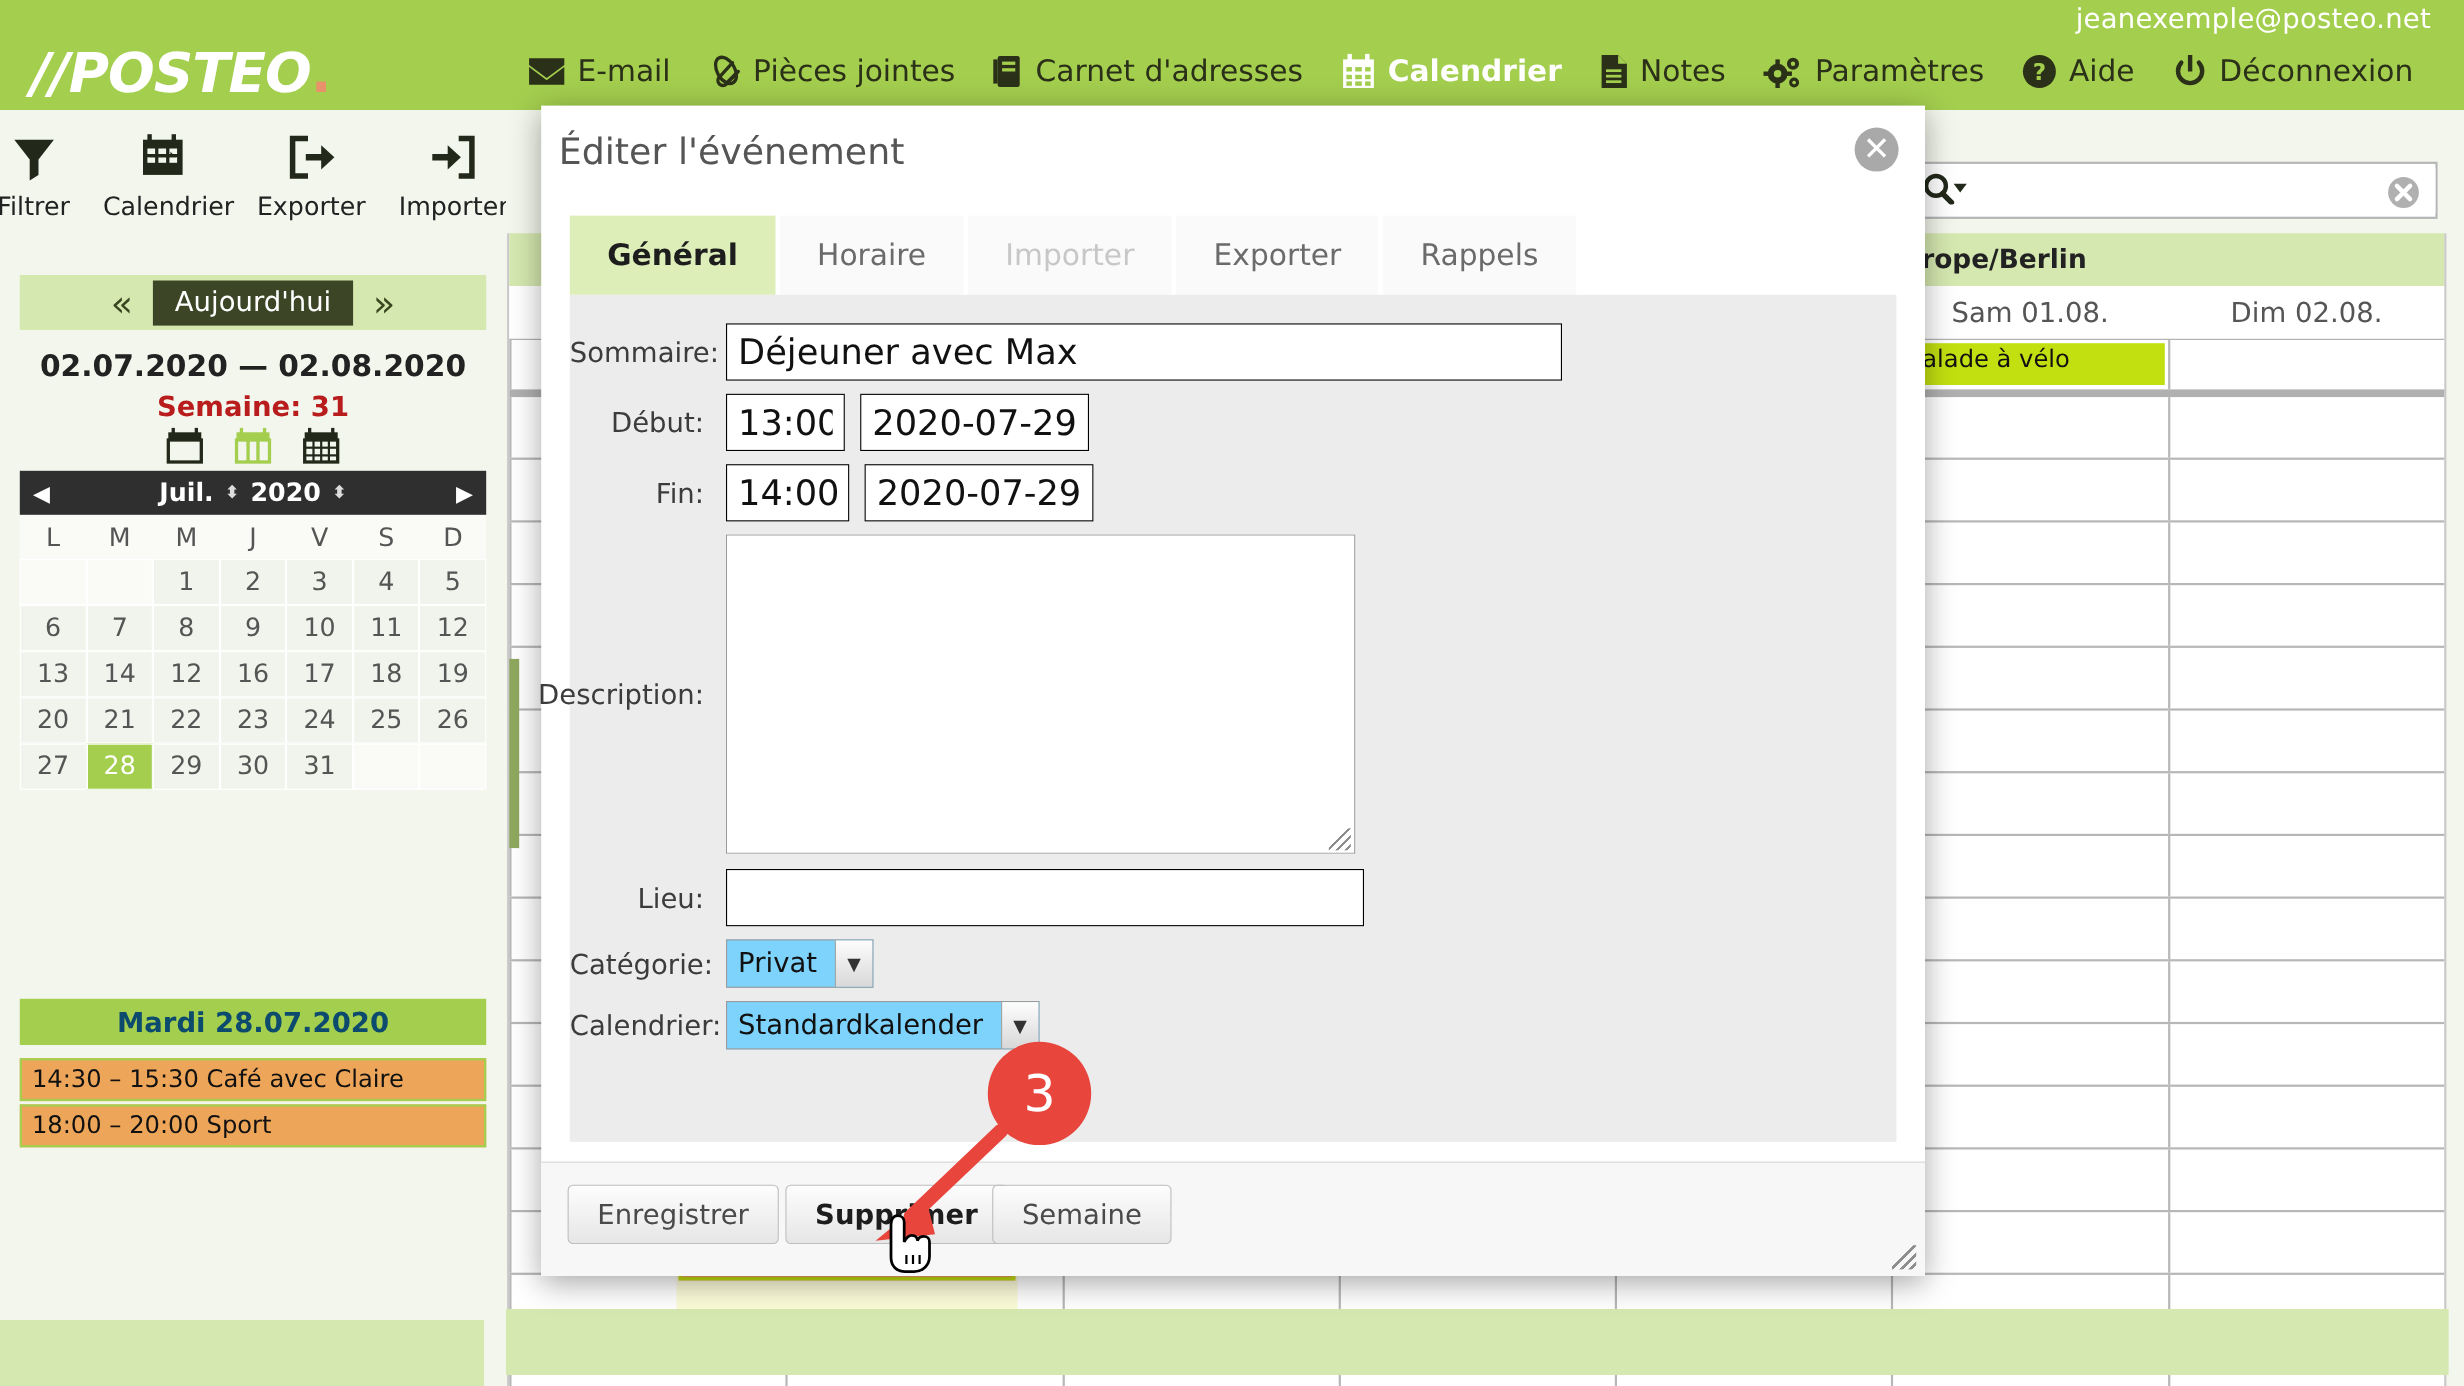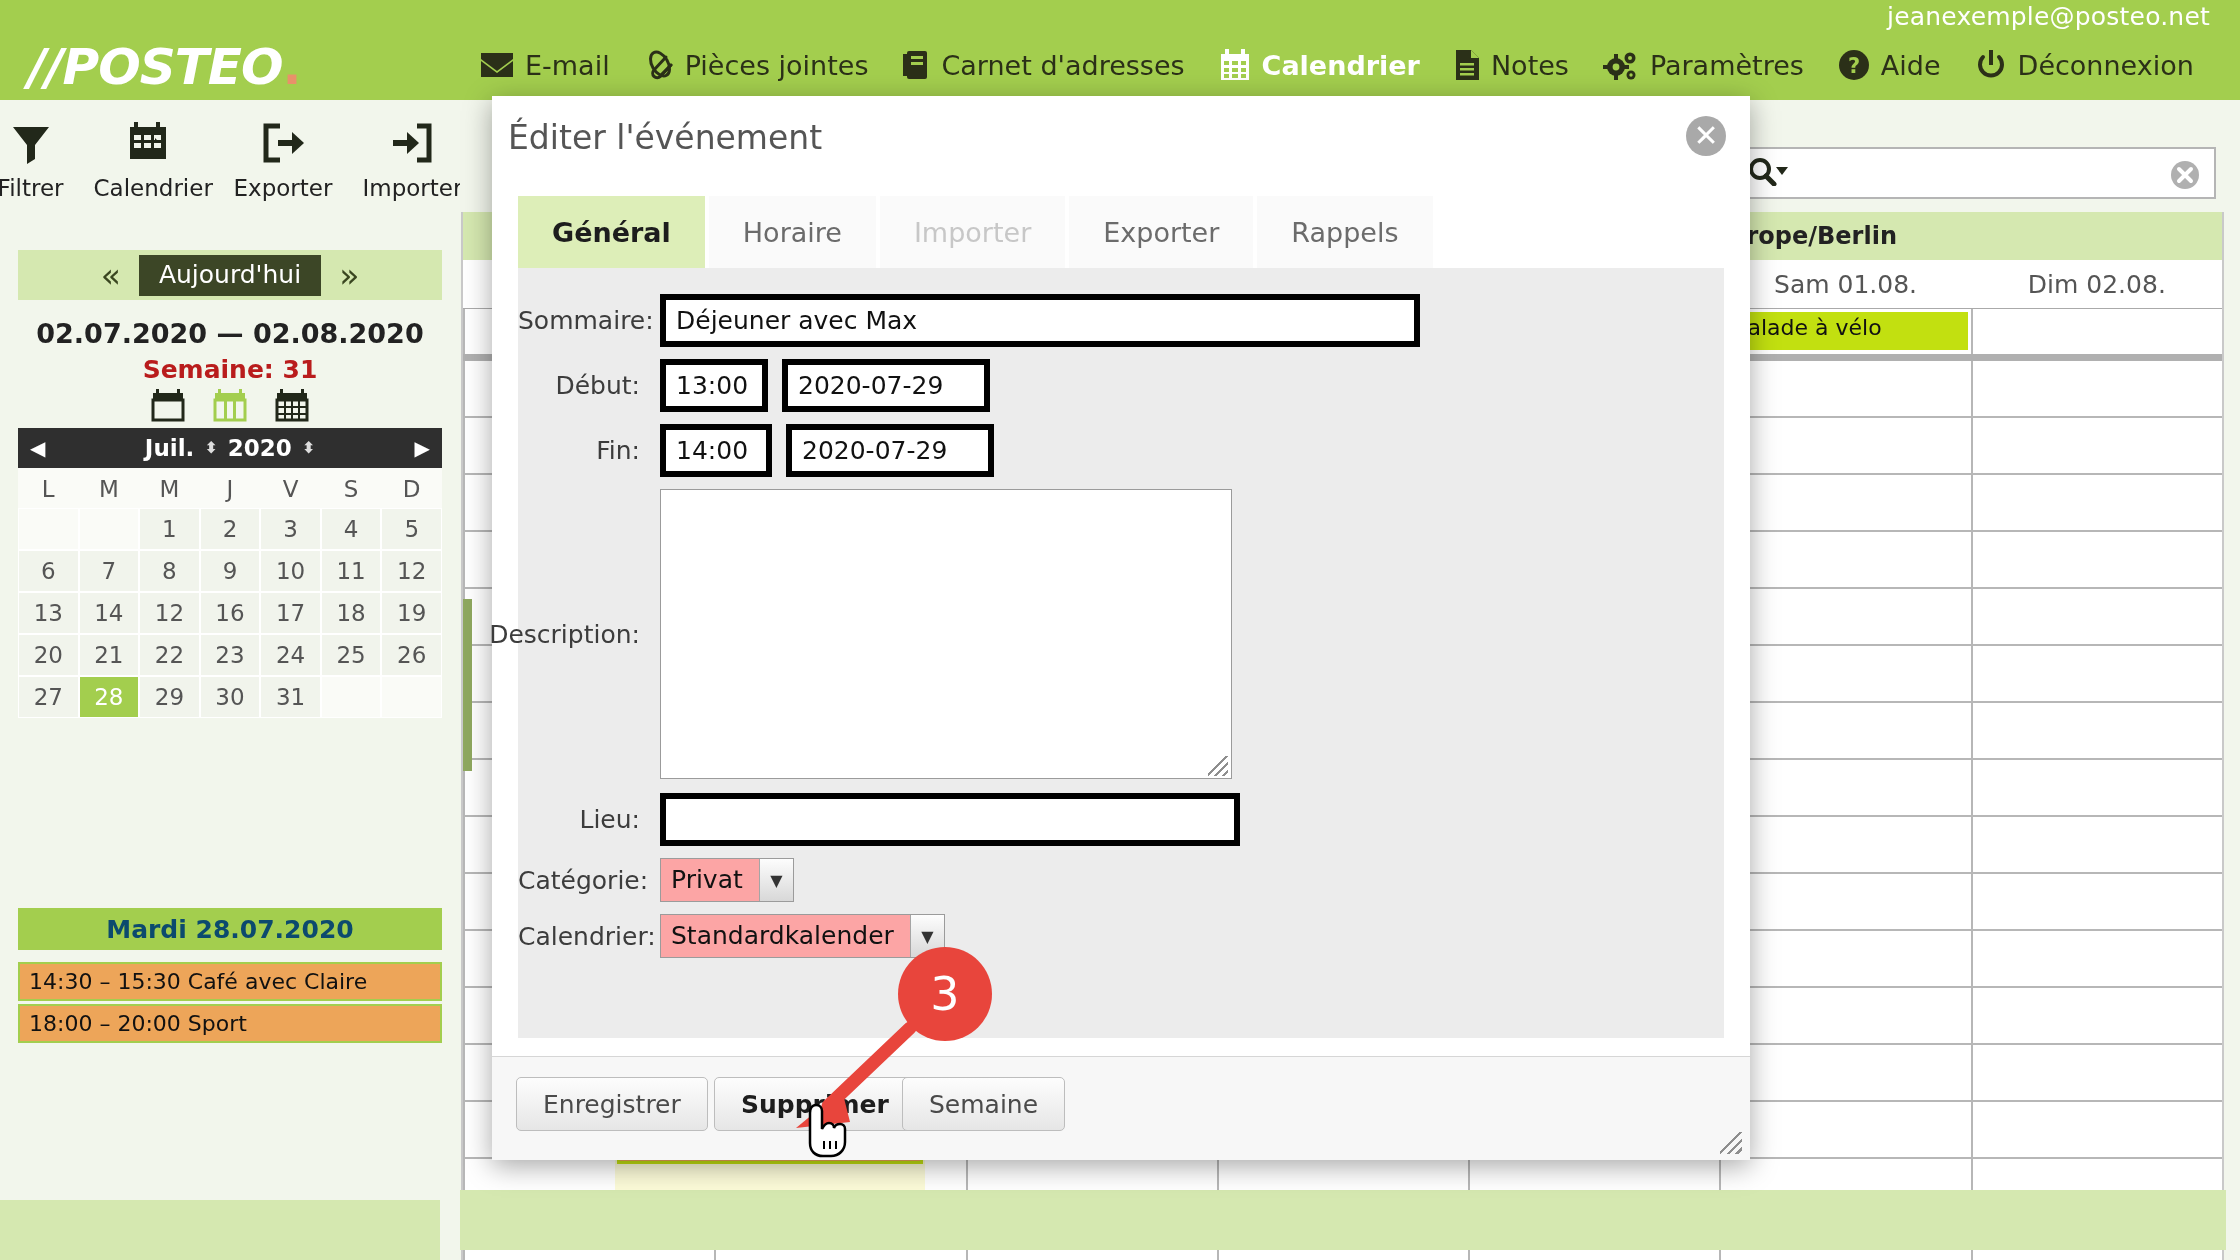--- a/index.html
+++ b/index.html
@@ -235,39 +235,39 @@
     position: absolute; left: 26px; top: 172px;
     width: 1206px; height: 770px;
     background: #ececec;
   }
   .frow { display: flex; align-items: center; margin-bottom: 12px; }
   .flabel {
     width: 142px; text-align: right; padding-right: 20px;
     font-size: 25px; color: #3c3c3c;
   }
   .finput {
-    background: #fff; border: 6px solid #000000;
-    font-size: 25px; color: #111; padding: 6px 10px;
+    background: #fff; border: 1px solid #000000;
+    font-size: 32px; color: #111; padding: 6px 10px;
     font-family: "DejaVu Sans", "Liberation Sans", sans-serif;
   }
   .textarea-box {
     background: #fff; border: 1px solid #9b9b9b;
     position: relative;
   }
   .resize-grip {
     position: absolute; right: 3px; bottom: 2px;
     width: 20px; height: 20px;
     background:
       linear-gradient(135deg, transparent 44%, #8e8e8e 44%, #8e8e8e 52%, transparent 52%),
       linear-gradient(135deg, transparent 64%, #8e8e8e 64%, #8e8e8e 72%, transparent 72%),
       linear-gradient(135deg, transparent 84%, #8e8e8e 84%, #8e8e8e 92%, transparent 92%);
   }
   .select-fake {
     display: inline-flex; align-items: stretch;
-    border: 1px solid #9b9b9b; background: #fca5a5;
+    border: 1px solid #9b9b9b; background: #7dd3fc;
   }
   .select-fake .sv {
     font-size: 25px; color: #111; padding: 6px 16px 7px 10px; min-width: 90px;
   }
   .select-fake .sarrow {
     width: 34px; background: linear-gradient(#fdfdfd,#d8d8d8);
     border-left: 1px solid #a5a5a5;
     display: flex; align-items: center; justify-content: center;
     font-size: 16px; color: #333; cursor: pointer;
   }

